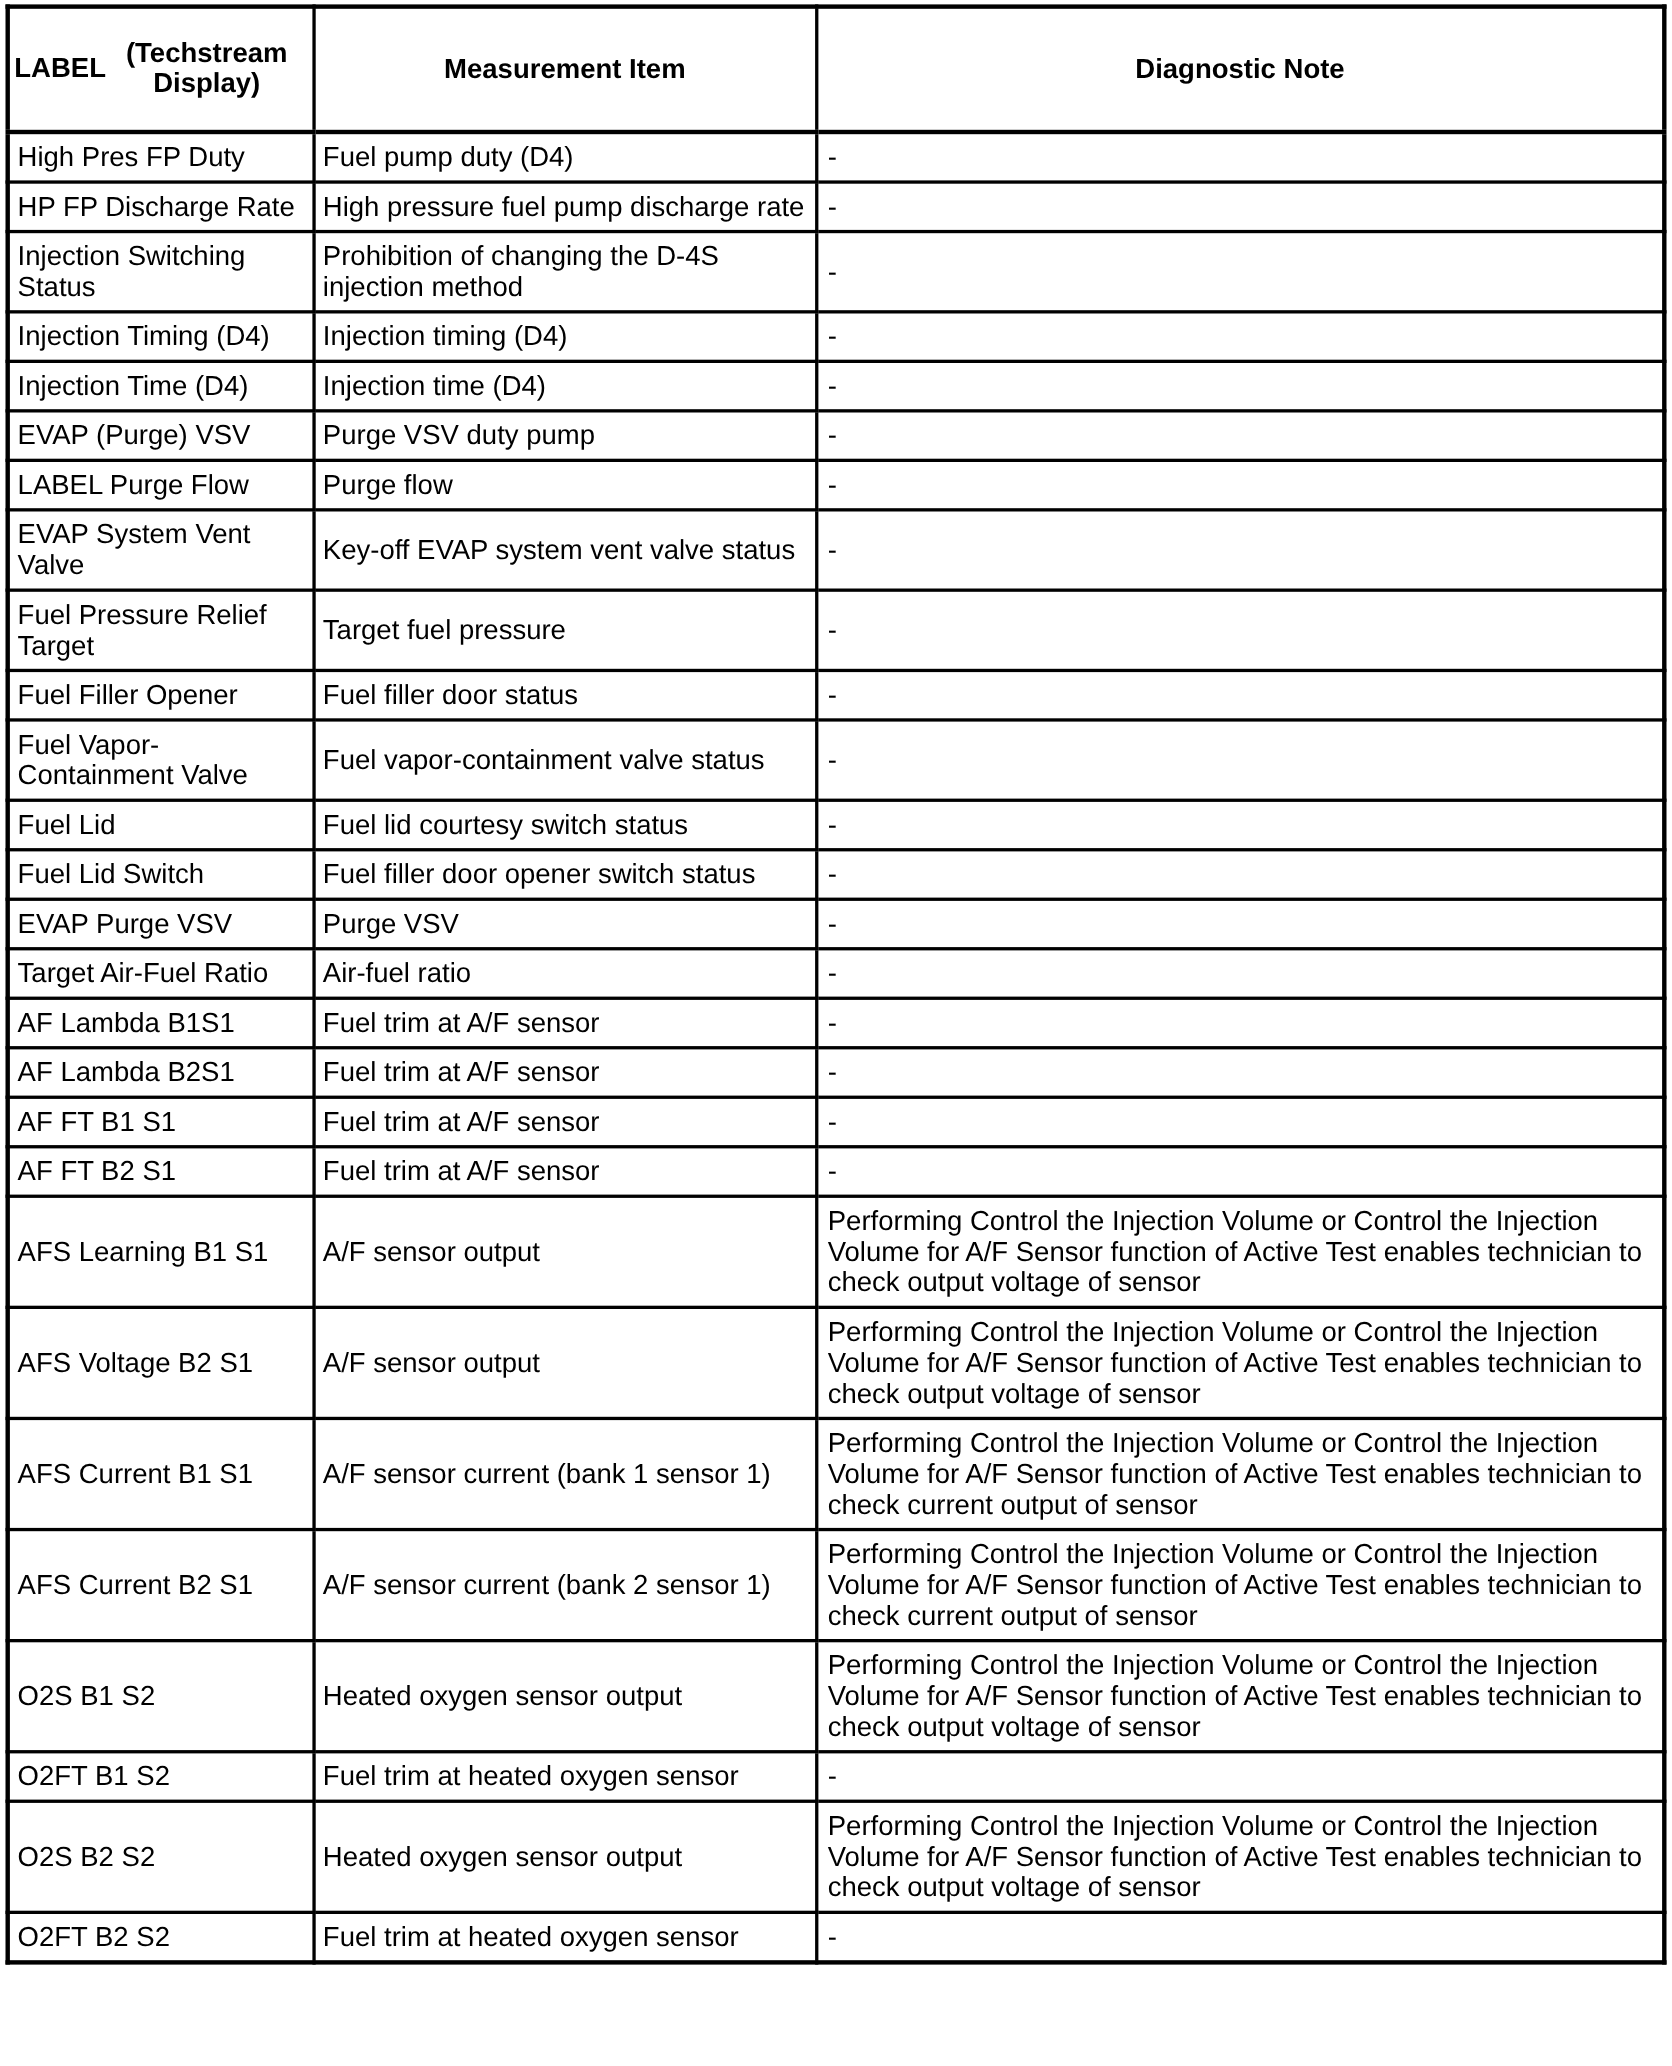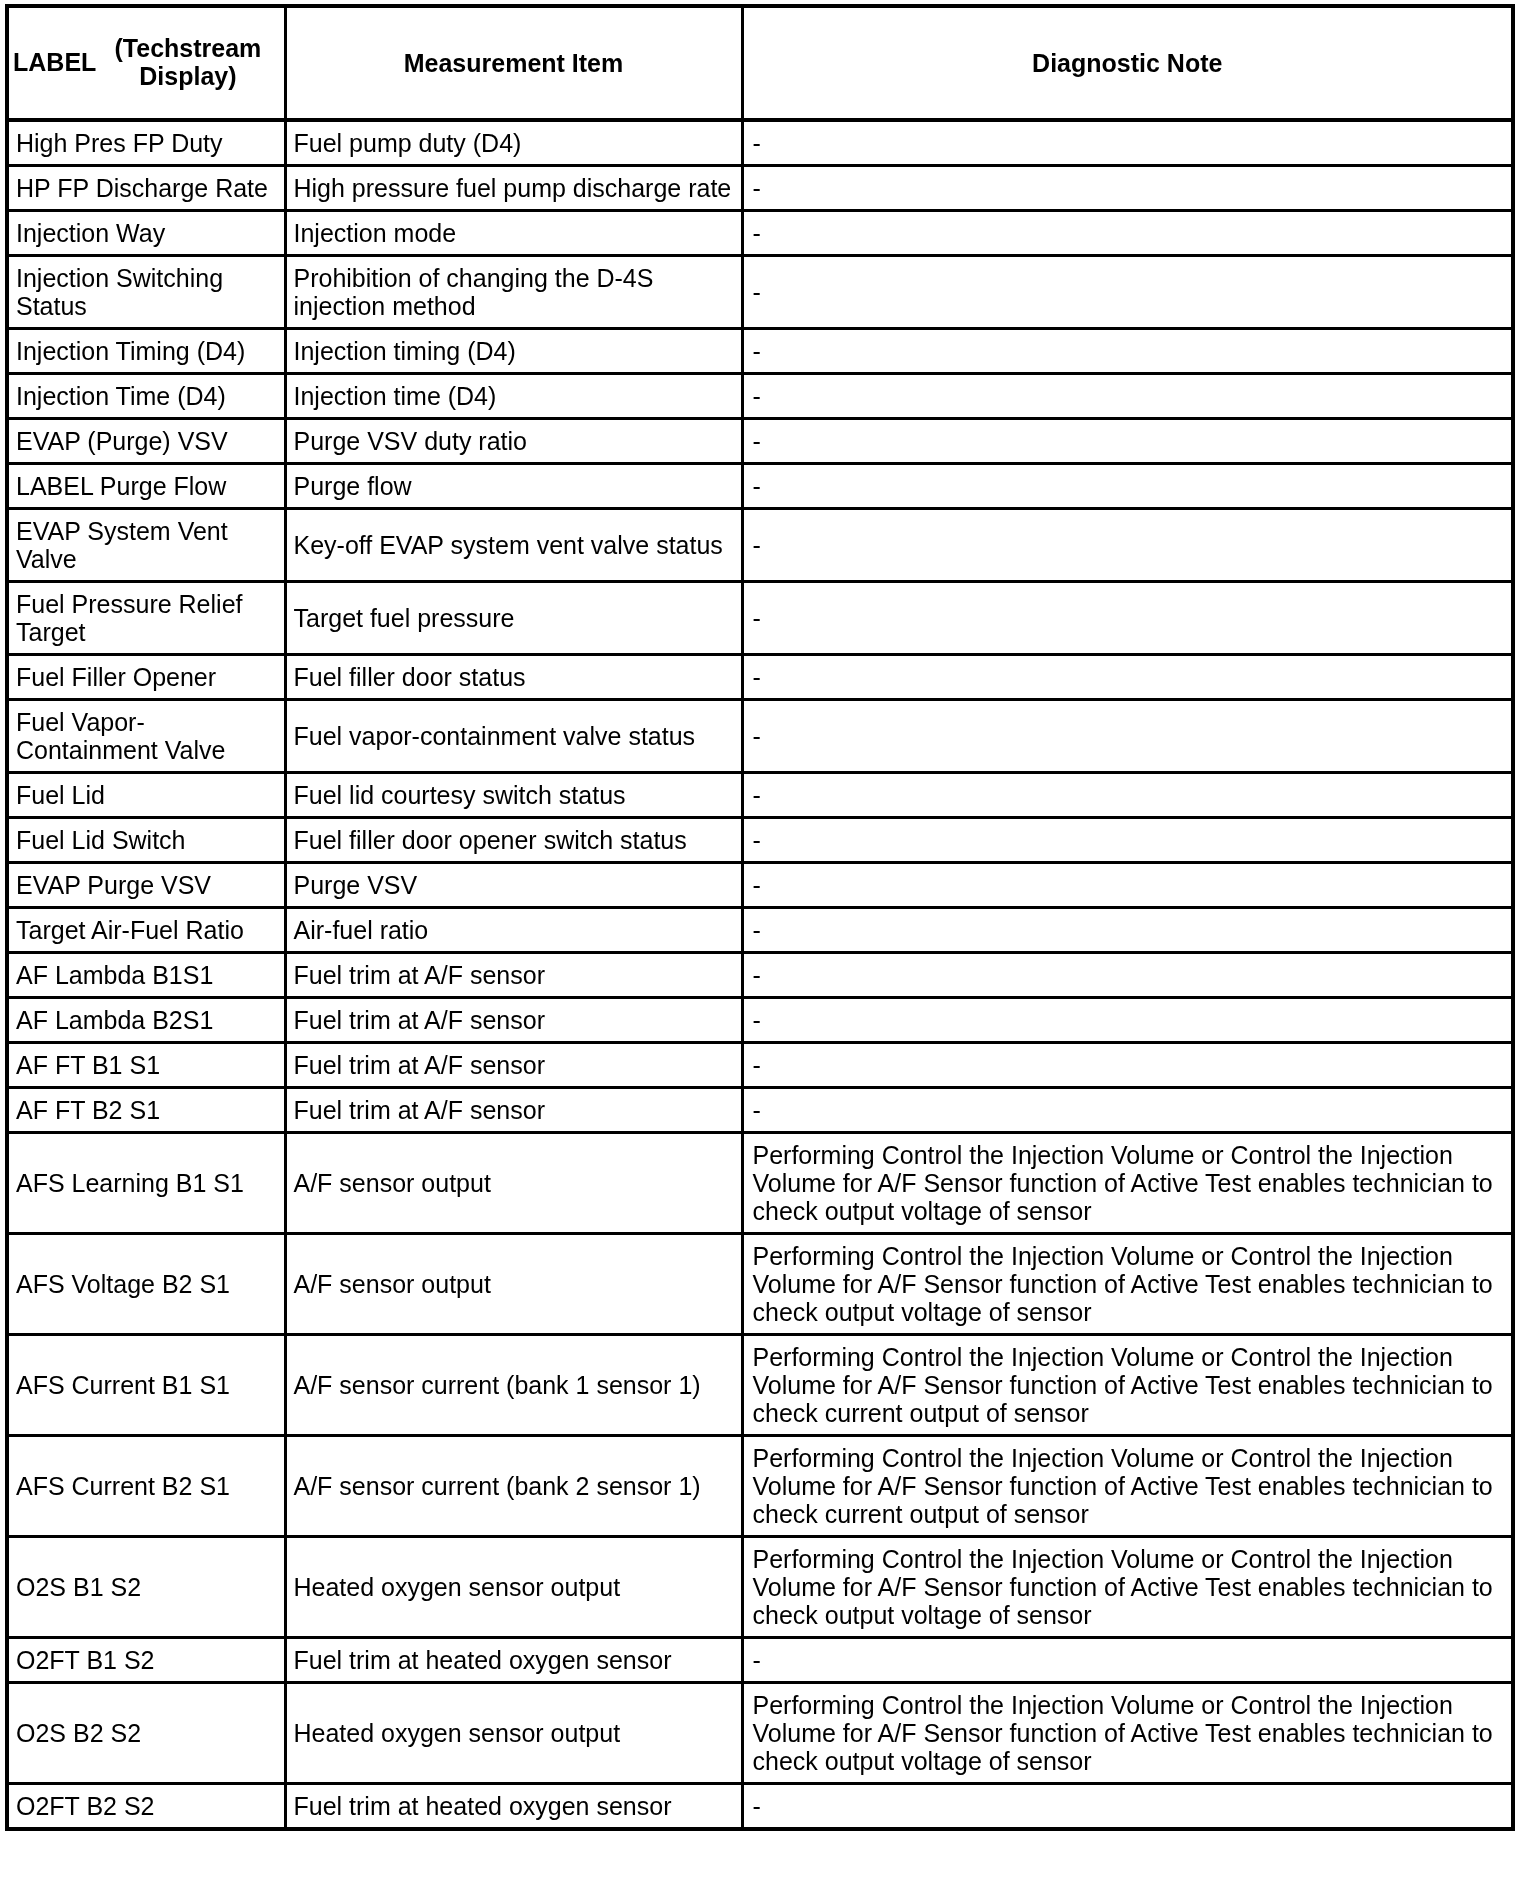--- a/index.html
+++ b/index.html
@@ -84,42 +84,37 @@
           <td class="label-cell">High Pres FP Duty</td>
           <td class="measurement-cell">Fuel pump duty (D4)</td>
           <td class="note-cell">-</td>
         </tr>
         <tr>
           <td class="label-cell">HP FP Discharge Rate</td>
           <td class="measurement-cell">High pressure fuel pump discharge rate</td>
           <td class="note-cell">-</td>
         </tr>
         <tr>
-          <td class="label-cell">Injection Way</td>
-          <td class="measurement-cell">Injection mode</td>
-          <td class="note-cell">-</td>
-        </tr>
-        <tr>
           <td class="label-cell">Injection Switching Status</td>
           <td class="measurement-cell">Prohibition of changing the D-4S injection method</td>
           <td class="note-cell">-</td>
         </tr>
         <tr>
           <td class="label-cell">Injection Timing (D4)</td>
           <td class="measurement-cell">Injection timing (D4)</td>
           <td class="note-cell">-</td>
         </tr>
         <tr>
           <td class="label-cell">Injection Time (D4)</td>
           <td class="measurement-cell">Injection time (D4)</td>
           <td class="note-cell">-</td>
         </tr>
         <tr>
           <td class="label-cell">EVAP (Purge) VSV</td>
-          <td class="measurement-cell">Purge VSV duty ratio</td>
+          <td class="measurement-cell">Purge VSV duty pump</td>
           <td class="note-cell">-</td>
         </tr>
         <tr>
           <td class="label-cell">LABEL Purge Flow</td>
           <td class="measurement-cell">Purge flow</td>
           <td class="note-cell">-</td>
         </tr>
         <tr>
           <td class="label-cell">EVAP System Vent Valve</td>
           <td class="measurement-cell">Key-off EVAP system vent valve status</td>

